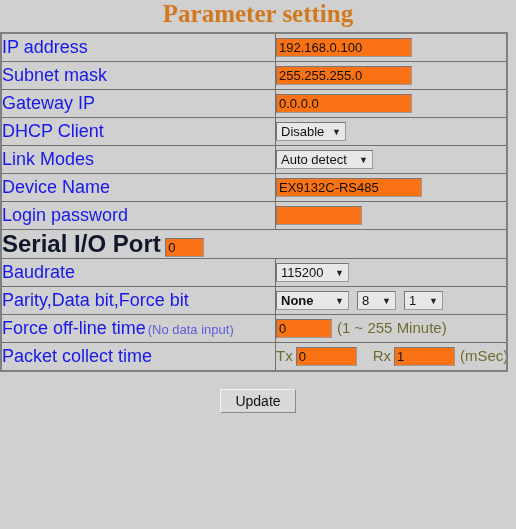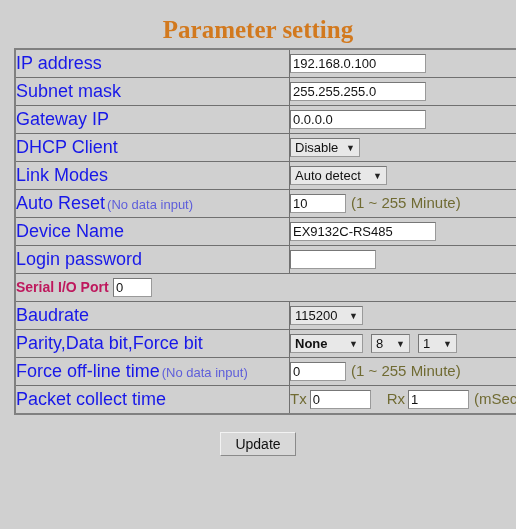--- a/index.html
+++ b/index.html
@@ -13,27 +13,27 @@
     font-family: "Liberation Sans", sans-serif;
     overflow: hidden;
   }
 
   #page-title {
     text-align: center;
     color: #d2791e;
     font-size: 25px;
     font-weight: bold;
     font-family: "Liberation Serif", serif;
-    padding-top: 16px;
+    padding-top: 0;
     padding-bottom: 4px;
     letter-spacing: 0px;
   }
 
   .table-wrap {
-    padding: 0 14px;
+    padding: 0 0;
   }
 
   table.param-table {
     border-collapse: collapse;
     width: 508px;
     table-layout: fixed;
     border: 2px solid #808080;
   }
   table.param-table td {
     border: 1px solid #707070;
@@ -54,22 +54,22 @@
     overflow: hidden;
   }
 
   .lbl {
     color: #1818e8;
     font-size: 18px;
     font-family: "Liberation Sans", sans-serif;
     vertical-align: baseline;
   }
   .lbl-red {
-    color: #be185d;
-    font-size: 14px;
+    color: #0f172a;
+    font-size: 24px;
     font-weight: bold;
     font-family: "Liberation Sans", sans-serif;
   }
   .hint {
     color: #5e5eda;
     font-size: 13px;
     font-family: "Liberation Sans", sans-serif;
     padding-left: 2px;
   }
   .unit {
@@ -85,21 +85,21 @@
     padding-right: 3px;
   }
 
   input.txt {
     font-family: "Liberation Sans", sans-serif;
     font-size: 13px;
     color: #111;
     border: 1px solid #9a9a9a;
     border-top-color: #777;
     border-left-color: #777;
-    background: #ffffff;
+    background: #f97316;
     height: 17px;
     padding: 0 2px;
     box-sizing: content-box;
     vertical-align: middle;
     outline: none;
   }
   .w-ip       { width: 130px; }
   .w-devname  { width: 140px; }
   .w-pass     { width: 80px; }
   .w-small    { width: 50px; }
@@ -212,28 +212,20 @@
 
         <tr>
           <td class="label-cell">
             <span class="lbl">Link Modes</span>
           </td>
           <td class="value-cell">
             <span class="sel sel-linkmode"><span>Auto detect</span><span class="arrow">▼</span></span>
           </td>
         </tr>
 
-        <tr>
-          <td class="label-cell">
-            <span class="lbl">Auto Reset</span><span class="hint">(No data input)</span>
-          </td>
-          <td class="value-cell">
-            <input class="txt w-small" type="text" value="10" style=""><span class="unit">(1 ~ 255 Minute)</span>
-          </td>
-        </tr>
 
         <tr>
           <td class="label-cell">
             <span class="lbl">Device Name</span>
           </td>
           <td class="value-cell">
             <input class="txt w-devname" type="text" value="EX9132C-RS485" style="">
           </td>
         </tr>
 

